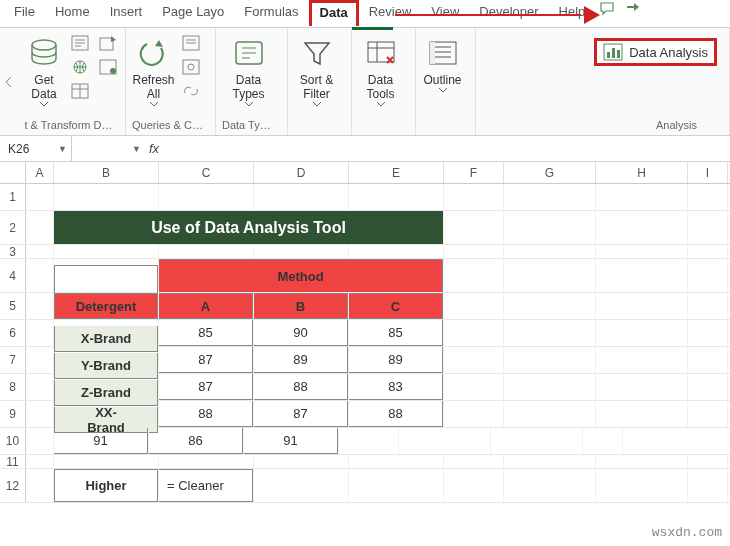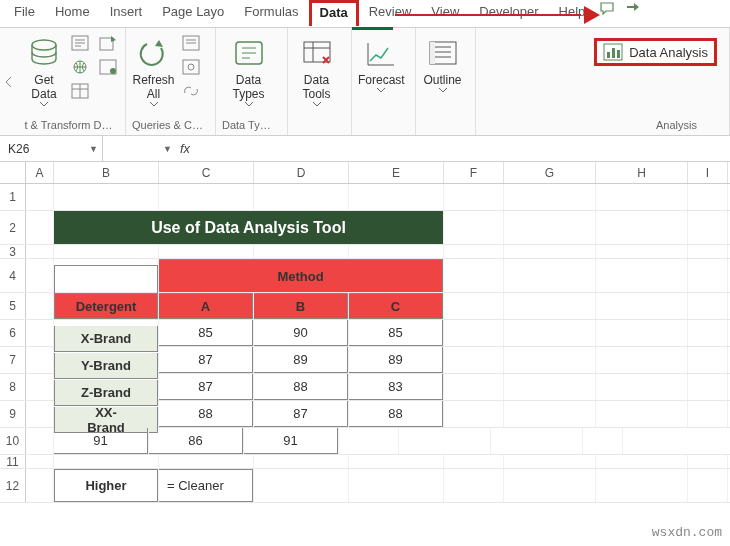--- a/index.html
+++ b/index.html
@@ -32,21 +32,21 @@
 .stack-sm { display:flex; flex-direction:column; gap:2px; }
 .stack-sm .sm { width: 24px; height: 22px; display:flex;align-items:center;justify-content:center;cursor:pointer; }
 
 .edge-btn { width: 18px; display:flex;align-items:center;justify-content:center;cursor:pointer; }
 
 .analysis-btn { display:flex; align-items:center; gap:6px; padding:2px 6px; border:3px solid #cc2222; cursor:pointer; background:#fff; }
 .analysis-btn .ic { width:20px;height:18px; }
 
 
 .fbar { display:flex; align-items:center; height: 26px; border-bottom:1px solid #d0d0d0; }
-.namebox { width: 103px; border-right:1px solid #ccc; height:100%; display:flex;align-items:center;justify-content:space-between; padding: 0 4px 0 8px; font-size:12px; }
+.namebox { width: 72px; border-right:1px solid #ccc; height:100%; display:flex;align-items:center;justify-content:space-between; padding: 0 4px 0 8px; font-size:12px; }
 .namebox .ch { font-size:9px; color:#666; }
 .fxzone { display:flex; align-items:center; gap:8px; padding-left: 60px; }
 .fxzone .ch { font-size:9px; color:#666; }
 .fxzone .fx { font-style: italic; color:#444; }
 
 
 .sheet { position:relative; }
 .colhdrs { display:flex; height: 22px; border-bottom:1px solid #ccc; background:#fff; }
 .corner { width: 26px; border-right:1px solid #ccc; }
 .ch-cell { border-right:1px solid #e0e0e0; text-align:center; font-size:12px; color:#555; display:flex;align-items:center;justify-content:center; }
@@ -222,20 +222,37 @@
         <div class="lbl" style="white-space:pre-line">Data
 Types</div>
         <svg width="8" height="5">
             <path d="M0 0l4 4 4-4" fill="none" stroke="#666"></path>
           </svg>
       </div>
     </div>
     <div class="group-label">Data Types</div>
   </div>
 
+  <div class="group" style="width:64px">
+    <div class="group-body">
+      <div class="btn-lg">
+        <div class="iconbox">
+          <svg width="32" height="30" viewBox="0 0 32 30">
+              <path d="M4 4h24l-9 11v10l-6-3V15z" fill="none" stroke="#555" stroke-width="1.5"></path>
+            </svg>
+        </div>
+        <div class="lbl" style="white-space:pre-line">Sort &amp;
+Filter</div>
+        <svg width="8" height="5">
+            <path d="M0 0l4 4 4-4" fill="none" stroke="#666"></path>
+          </svg>
+      </div>
+    </div>
+    <div class="group-label"></div>
+  </div>
 
   <div class="group" style="width:64px">
     <div class="group-body">
       <div class="btn-lg">
         <div class="iconbox">
           <svg width="32" height="30" viewBox="0 0 32 30">
               <rect x="3" y="3" width="26" height="20" fill="none" stroke="#555"></rect>
               <path d="M3 9h26M12 3v20" stroke="#555"></path>
               <path d="M22 18l6 6M28 18l-6 6" stroke="#c33" stroke-width="2"></path>
             </svg>
@@ -243,37 +260,20 @@
         <div class="lbl" style="white-space:pre-line">Data
 Tools</div>
         <svg width="8" height="5">
             <path d="M0 0l4 4 4-4" fill="none" stroke="#666"></path>
           </svg>
       </div>
     </div>
     <div class="group-label"></div>
   </div>
 
-  <div class="group" style="width:64px">
-    <div class="group-body">
-      <div class="btn-lg">
-        <div class="iconbox">
-          <svg width="32" height="30" viewBox="0 0 32 30">
-              <path d="M3 26h26M3 4v22" stroke="#555"></path>
-              <path d="M5 22l6-6 5 3 7-10" fill="none" stroke="#3a7" stroke-width="1.5"></path>
-            </svg>
-        </div>
-        <div class="lbl">Forecast</div>
-        <svg width="8" height="5">
-            <path d="M0 0l4 4 4-4" fill="none" stroke="#666"></path>
-          </svg>
-      </div>
-    </div>
-    <div class="group-label"></div>
-  </div>
 
   <div class="group" style="width:60px">
     <div class="group-body">
       <div class="btn-lg">
         <div class="iconbox">
           <svg width="32" height="30" viewBox="0 0 32 30">
               <rect x="3" y="3" width="26" height="22" fill="none" stroke="#555"></rect>
               <path d="M8 8h16M8 13h16M8 18h16" stroke="#555"></path>
               <rect x="3" y="3" width="5" height="22" fill="#eee"></rect>
             </svg>

